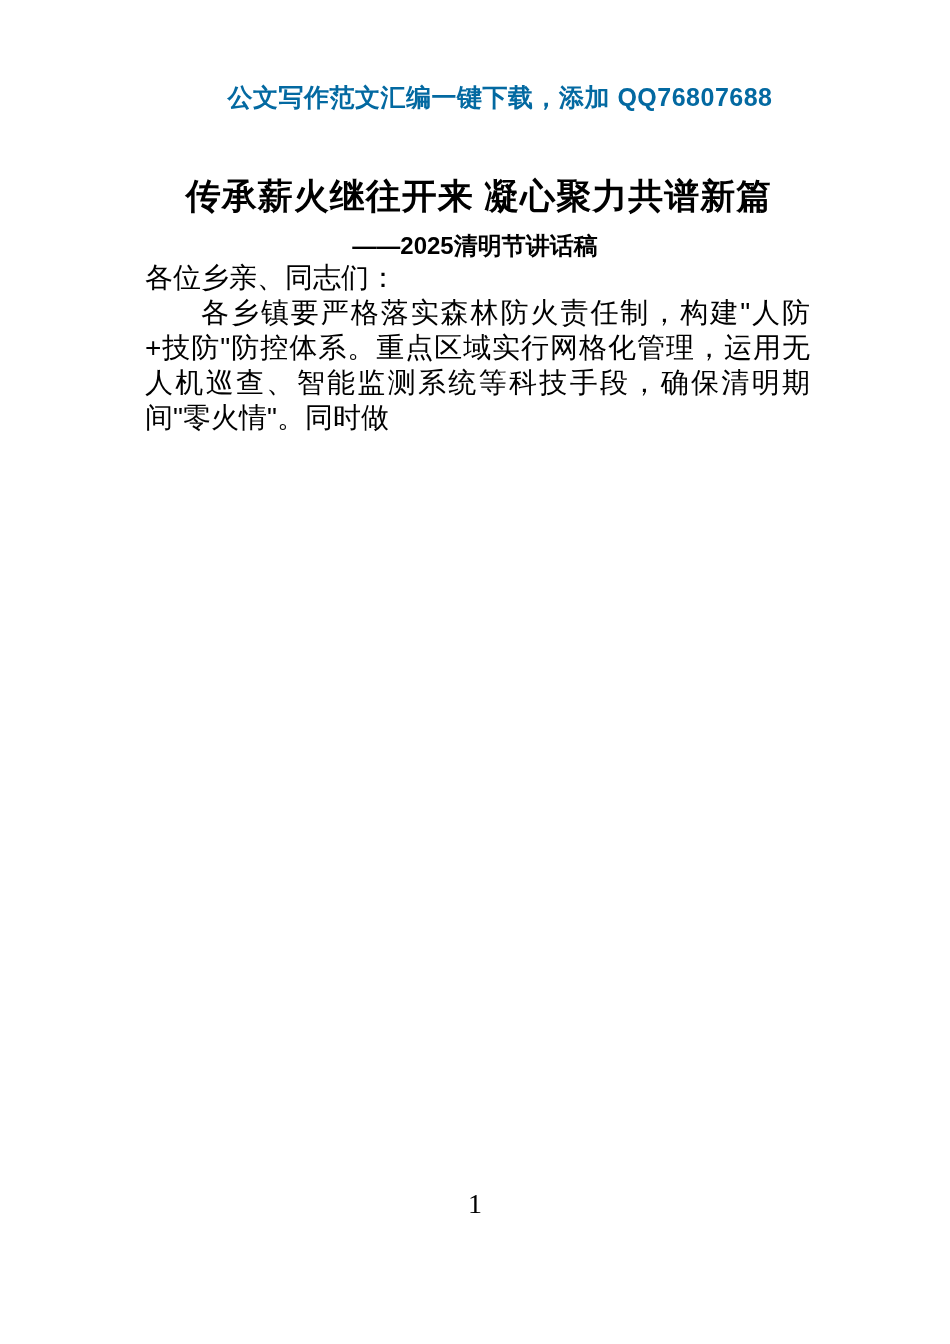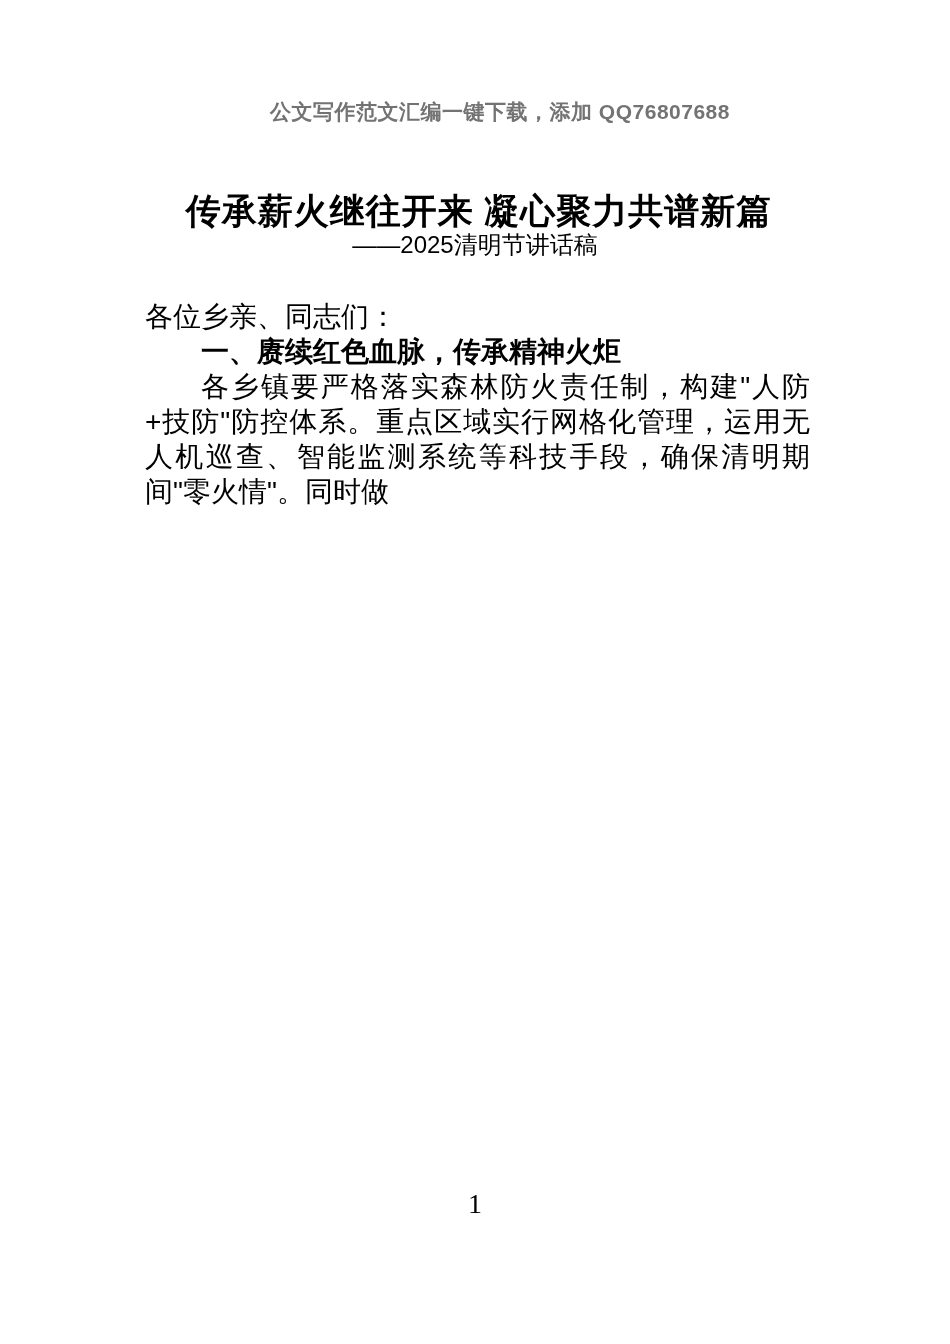--- a/index.html
+++ b/index.html
@@ -13,46 +13,44 @@
     height: 1344px;
     background: #ffffff;
     overflow: hidden;
     font-family: "Liberation Sans", "DejaVu Sans", sans-serif;
     color: #000000;
   }
   .notice {
     padding-top: 84px;
     padding-left: 50px;
     text-align: center;
-    font-size: 21px;
+    font-size: 25px;
     line-height: 26px;
     font-weight: 600;
-    color: #737373;
+    color: #0369a1;
     letter-spacing: 0.5px;
-    margin-top: 15px;
   }
   .doc-title {
     margin: 66px 0 0 8px;
     text-align: center;
     font-size: 35px;
     line-height: 40px;
     font-weight: 800;
     color: #000000;
     letter-spacing: 1px;
   }
   .doc-subtitle {
-    margin-top: 0;
+    margin-top: 16px;
     text-align: center;
     font-size: 24px;
     line-height: 28px;
-    font-weight: 400;
+    font-weight: 700;
     color: #000000;
   }
   .content {
-    margin-top: 40px;
     padding-left: 145px;
     padding-right: 140px;
     font-size: 28px;
     line-height: 35px;
     text-align: justify;
   }
   .content p {
     margin: 0;
     padding: 0;
   }
@@ -84,19 +82,18 @@
 <div class="page">
 
   <div class="notice">公文写作范文汇编一键下载，添加 QQ76807688</div>
 
   <h1 class="doc-title">传承薪火继往开来 凝心聚力共谱新篇</h1>
 
   <div class="doc-subtitle">——2025清明节讲话稿</div>
 
   <div class="content">
     <p class="para-salutation">各位乡亲、同志们：</p>
-    <p class="para-heading">一、赓续红色血脉，传承精神火炬</p>
     <p class="para-body">各乡镇要严格落实森林防火责任制，构建"人防+技防"防控体系。重点区域实行网格化管理，运用无人机巡查、智能监测系统等科技手段，确保清明期间"零火情"。同时做</p>
   </div>
 
   <div class="page-number">1</div>
 
 </div>
 
 </body></html>

